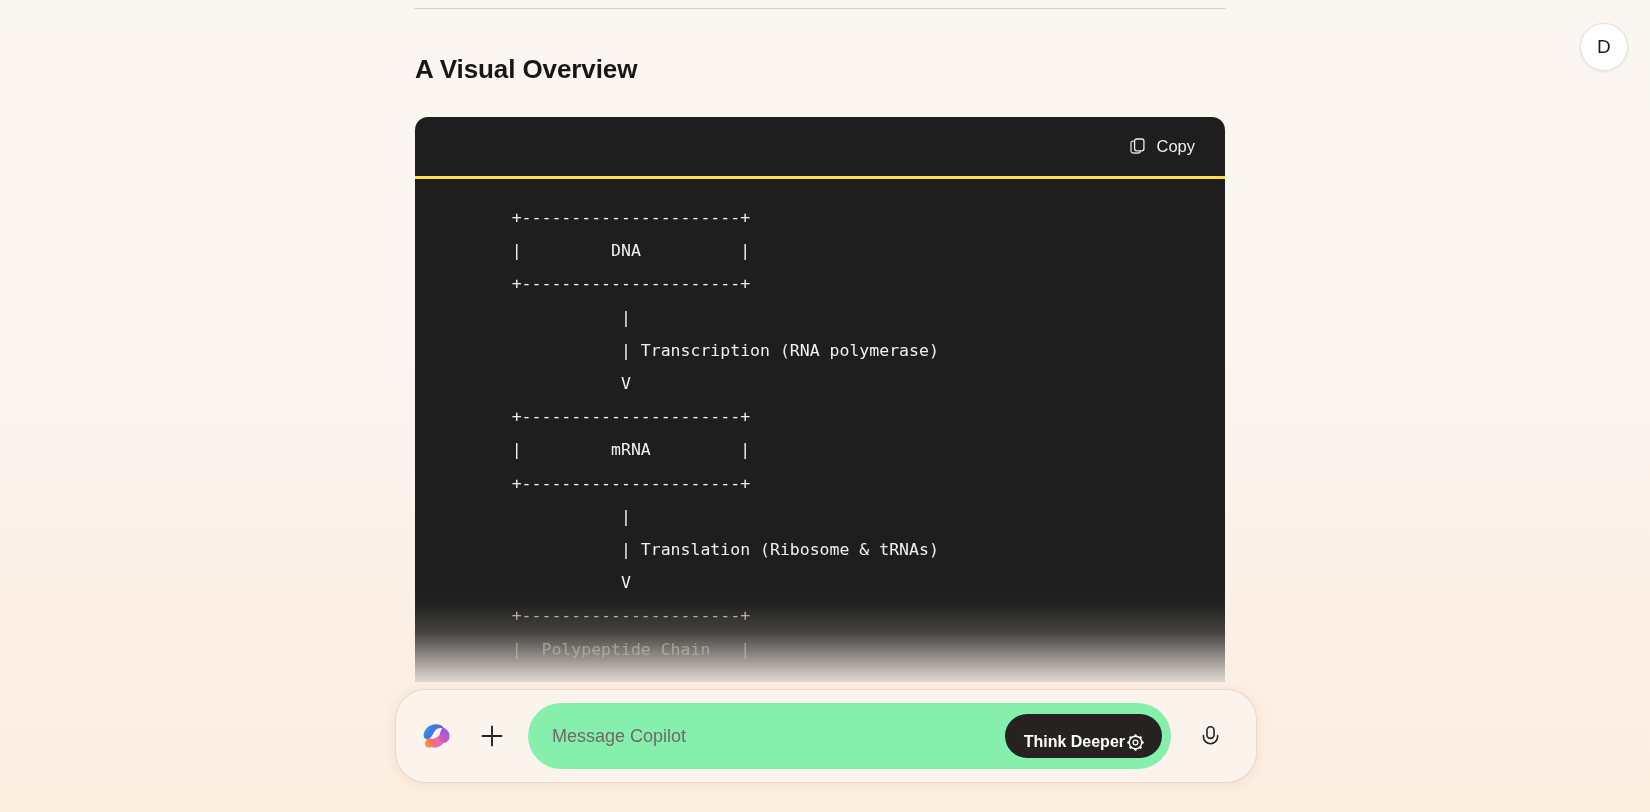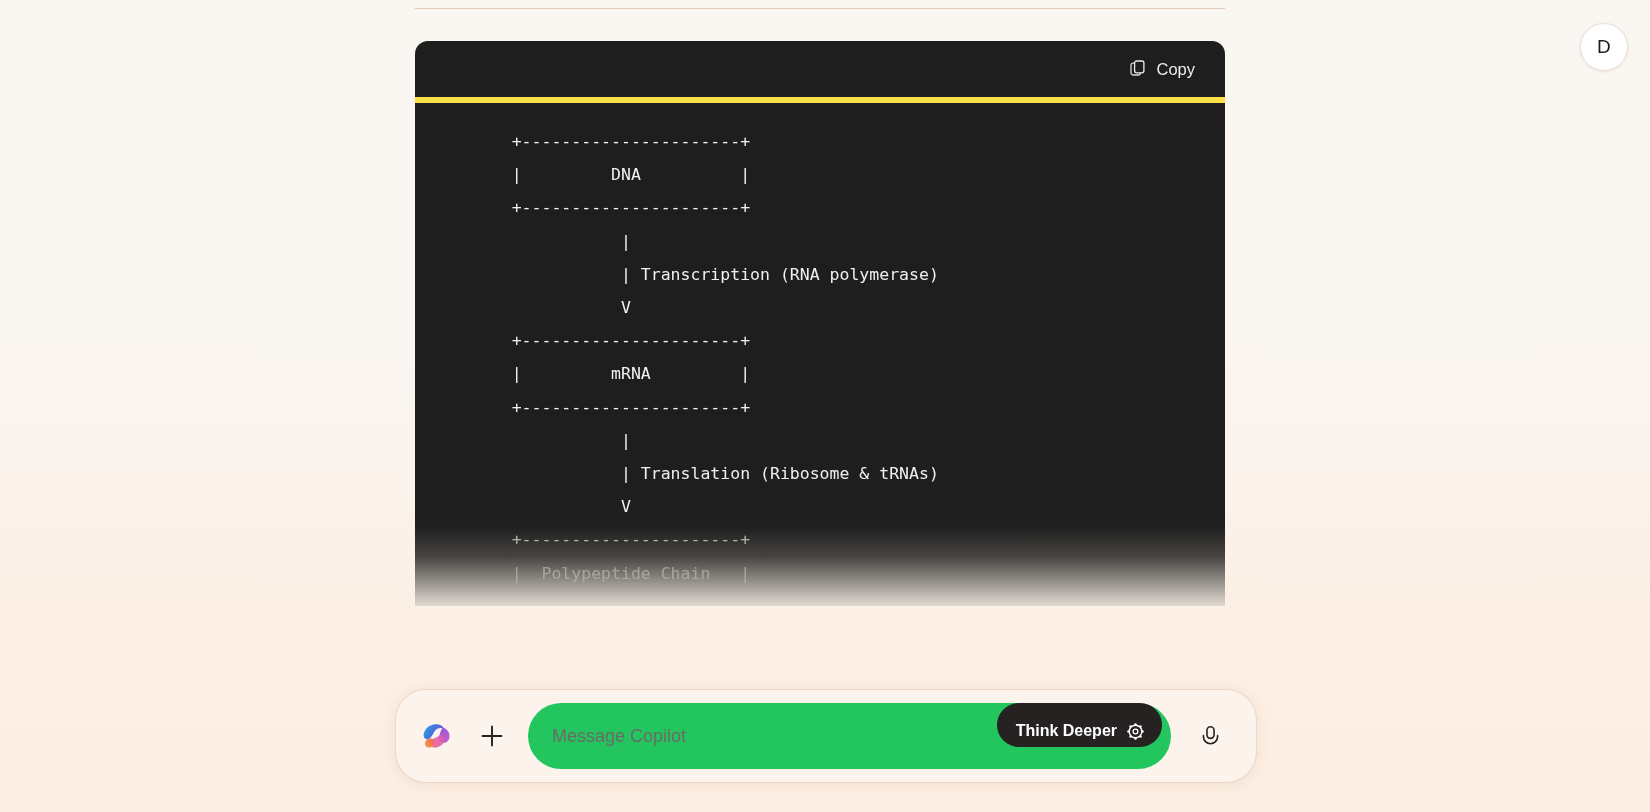--- a/index.html
+++ b/index.html
@@ -77,21 +77,21 @@
     overflow: hidden;
     height: 565px;
   }
 
   #code-header {
     height: 62px;
     display: flex;
     align-items: center;
     justify-content: flex-end;
     padding-right: 22px;
-    border-bottom: 6px solid #fde047;
+    border-bottom: 3px solid #fde047;
   }
 
   #copy-button {
     display: flex;
     align-items: center;
     gap: 9px;
     background: transparent;
     border: none;
     color: #f0eeec;
     font-size: 16.5px;
@@ -164,42 +164,43 @@
     background: transparent;
     border-radius: 50%;
     display: flex; align-items: center; justify-content: center;
     cursor: pointer;
   }
 
   #input-shell {
     flex: 1;
     height: 66px;
     margin-left: 14px;
-    background: #22c55e;
+    background: #86efac;
     border-radius: 33px;
     display: flex;
+    align-items: center;
     padding: 0 9px 0 24px;
   }
 
   #message-input {
     flex: 1;
     border: none;
     outline: none;
     background: transparent;
     font-family: "Liberation Sans", sans-serif;
     font-size: 18px;
     color: #2b2926;
     height: 100%;
   }
   #message-input::placeholder { color: #6d6a66; }
 
   #think-deeper-button {
     display: flex;
     align-items: center;
-    gap: 9px;
+    gap: 1px;
     background: #252221;
     color: #ffffff;
     border: none;
     height: 44px;
     border-radius: 22px;
     padding: 12px 17px 0 19px;
     font-size: 16px;
     font-weight: bold;
     font-family: "Liberation Sans", sans-serif;
     cursor: pointer;
@@ -224,20 +225,21 @@
 <div id="avatar-wrap">
   <div id="avatar">
     <span>D</span>
   </div>
 </div>
 
 <div id="content-column">
 
   <div id="top-divider"></div>
 
+  <h1 id="page-title">A Visual Overview</h1>
 
 
   <div id="code-block">
 
     <div id="code-header">
       <button id="copy-button">
         <span style="display:flex;align-items:center;">
           <svg width="17" height="18" viewBox="0 0 17 18" fill="none">
             <rect x="1" y="3.2" width="9.3" height="11.8" rx="2" stroke="#ddd9d5" stroke-width="1.3"></rect>
             <rect x="4.6" y="1" width="9.3" height="11.8" rx="2" fill="#1e1e1e" stroke="#f0eeec" stroke-width="1.3"></rect>

